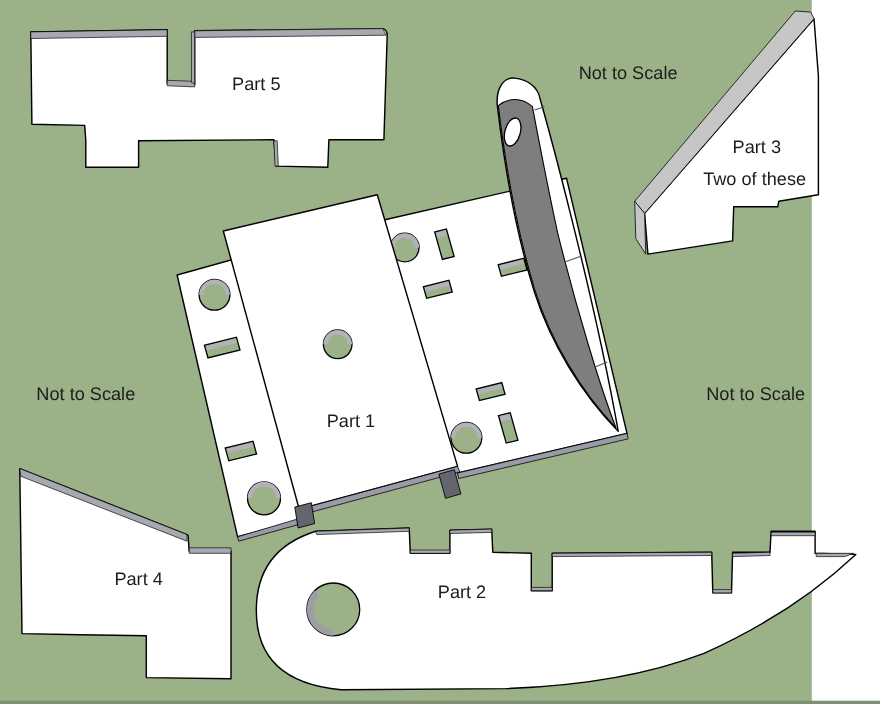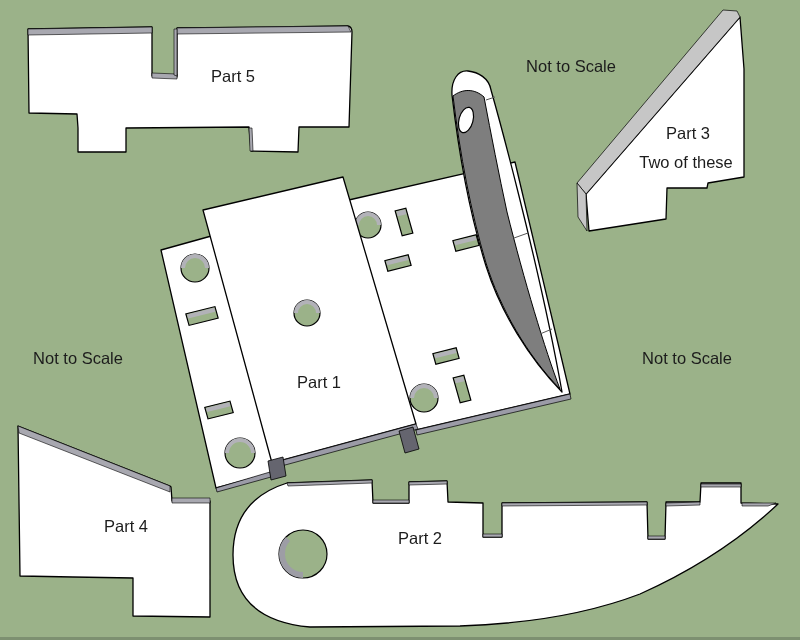--- a/index.html
+++ b/index.html
@@ -11,21 +11,21 @@
     --bevel-medium:#a8a8b0;
     --band-slate:#9b9ba7;
     --tab-dark:#65656f;
     --fin-gray:#7e7e7e;
     --crescent-gray:#b2b2b8;
     --hole-crescent-dark:#9d9da5;
     --text-color:#1c1c1c;
   }
   html,body{margin:0;padding:0;width:800px;height:640px;overflow:hidden;
     font-family:"Liberation Sans","DejaVu Sans",sans-serif;}
-  .viewport{width:800px;height:640px;background:var(--background-color);}
+  .viewport{width:738px;height:640px;background:var(--background-color);}
   svg{display:block;}
   .face{fill:var(--face-color);stroke:var(--edge-color);stroke-width:1.3;stroke-linejoin:round;}
   .band{fill:var(--bevel-medium);stroke:var(--edge-color);stroke-width:0.6;}
   .band-light{fill:var(--bevel-light);stroke:var(--edge-color);stroke-width:0.7;}
   .band-slate{fill:var(--band-slate);stroke:var(--edge-color);stroke-width:0.7;}
   .tab{fill:var(--tab-dark);stroke:var(--edge-color);stroke-width:0.8;}
   .hole{fill:var(--background-color);stroke:var(--edge-color);stroke-width:1.2;}
   .crescent{fill:var(--crescent-gray);stroke:none;}
   .crescent-dark{fill:var(--hole-crescent-dark);stroke:none;}
   .fin-face{fill:var(--fin-gray);stroke:var(--edge-color);stroke-width:1;}

